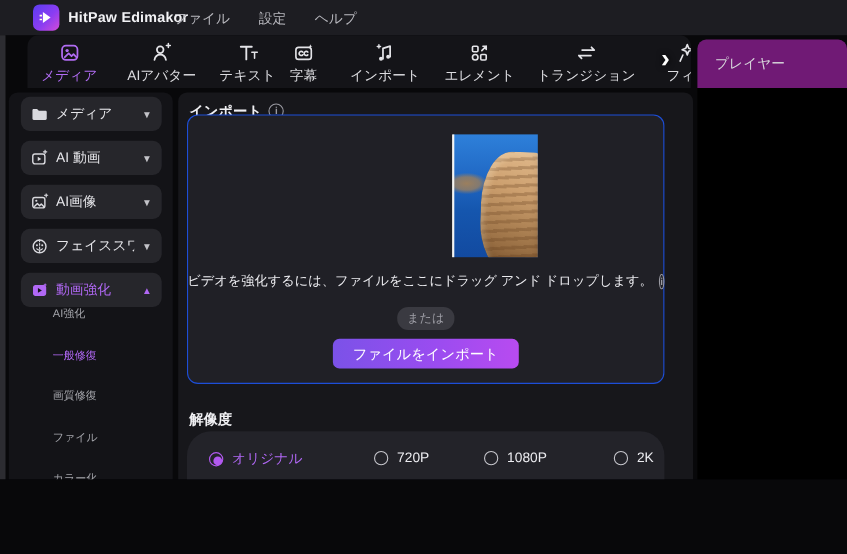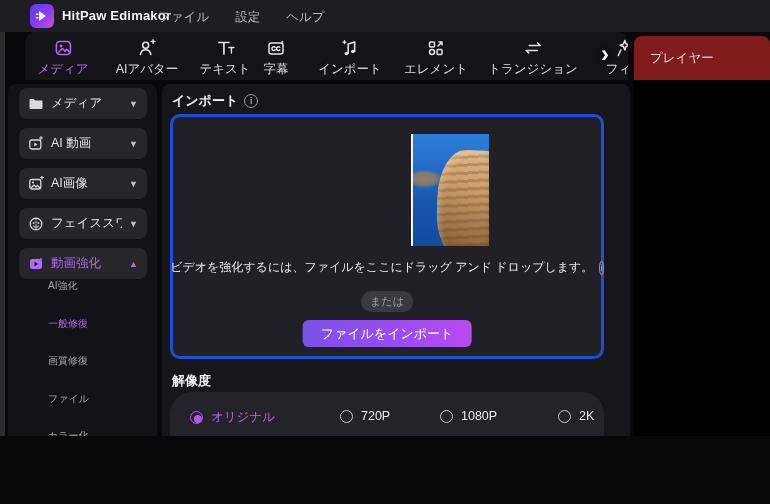--- a/index.html
+++ b/index.html
@@ -20,21 +20,21 @@
   .tabstrip{position:absolute;left:25px;top:32px;width:603px;height:48px;background:#141418;
             border-radius:10px 10px 0 0;overflow:hidden;}
   .tab{position:absolute;top:6px;display:flex;flex-direction:column;align-items:center;gap:3px;color:#dcdce0;transform:translateX(-50%);}
   .tab .ticon{height:20px;display:flex;align-items:center;color:#e3e3e7;}
   .tab .tlabel{font-size:12.5px;white-space:nowrap;}
   .tab.active .ticon,.tab.active .tlabel{color:#b16cf3;}
   .tab-overflow{position:absolute;left:601px;top:42px;color:#fff;font-size:24px;font-weight:bold;line-height:24px;cursor:pointer;text-shadow:0 0 6px #000;}
 
   
   .player{position:absolute;left:634px;top:36px;width:136px;height:468px;}
-  .player-header{height:44px;background:#7f1d1d;border-radius:8px 8px 0 0;display:flex;align-items:center;padding-left:16px;}
+  .player-header{height:44px;background:#701a75;border-radius:8px 8px 0 0;display:flex;align-items:center;padding-left:16px;}
   .player-header span{font-size:12.5px;color:#d6d6da;}
   .player-body{height:424px;background:#000;}
 
   
   .edge{position:absolute;left:0;top:32px;width:5px;height:472px;background:#2c2c31;}
 
   
   .sidebar{position:absolute;left:8px;top:84px;width:149px;height:420px;background:#131317;border-radius:8px 8px 0 0;overflow:hidden;}
   .pill{position:absolute;left:11px;width:128px;height:31px;background:#26262b;border-radius:8px;
         display:flex;align-items:center;padding:0 9px;gap:7px;cursor:pointer;}
@@ -43,21 +43,21 @@
   .pill .chev{font-size:9px;color:#c3c3c8;}
   .pill.active .plabel,.pill.active .chev,.pill.active .picon{color:#b168f5;}
   .subitem{position:absolute;left:40px;height:20px;line-height:20px;font-size:10px;color:#a6a7ad;cursor:pointer;white-space:nowrap;}
   .subitem.active{color:#b168f5;text-align:right;}
 
   
   .main{position:absolute;left:162px;top:84px;width:468px;height:420px;background:#17171b;border-radius:8px 8px 0 0;}
   .sect-title{position:absolute;font-size:13px;font-weight:bold;color:#f0f0f3;display:flex;align-items:center;gap:6px;}
   .info{display:inline-flex;align-items:center;justify-content:center;width:14px;height:14px;border:1px solid #9a9aa2;border-radius:50%;
         color:#9a9aa2;font-size:9px;font-style:normal;font-weight:bold;}
-  .dropcard{position:absolute;left:8px;top:30px;width:434px;height:245px;background:#202026;border:3px solid #1d4ed8;border-radius:10px;}
+  .dropcard{position:absolute;left:8px;top:20px;width:434px;height:245px;background:#202026;border:1px solid #1d4ed8;border-radius:10px;}
   .thumb{position:absolute;left:50%;top:17px;transform:translateX(-50%);width:204px;height:112px;overflow:hidden;display:flex;}
   .thumb-left{width:127px;height:100%;
     background:
       radial-gradient(ellipse 70px 30px at 55% 102%, #dccb a8 0%, transparent 70%),
       radial-gradient(ellipse 62px 48px at 4% 98%, #55493c 0%, #6e604f 45%, rgba(110,96,79,0) 72%),
       radial-gradient(ellipse 95px 26px at 48% 50%, #8d7e69 0%, rgba(141,126,105,.55) 50%, rgba(141,126,105,0) 78%),
       linear-gradient(180deg,#a2b2bd 0%,#b9c1c0 30%,#c6c2b2 42%,#ab9a80 52%,#baa98c 64%,#cbbc9d 80%,#d3c5a6 100%);}
   .thumb-right{position:relative;width:77px;height:100%;overflow:hidden;
     background:
       radial-gradient(ellipse 26px 13px at 16% 40%, #9b7f5e 0%, rgba(155,127,94,.8) 45%, rgba(155,127,94,0) 75%),

